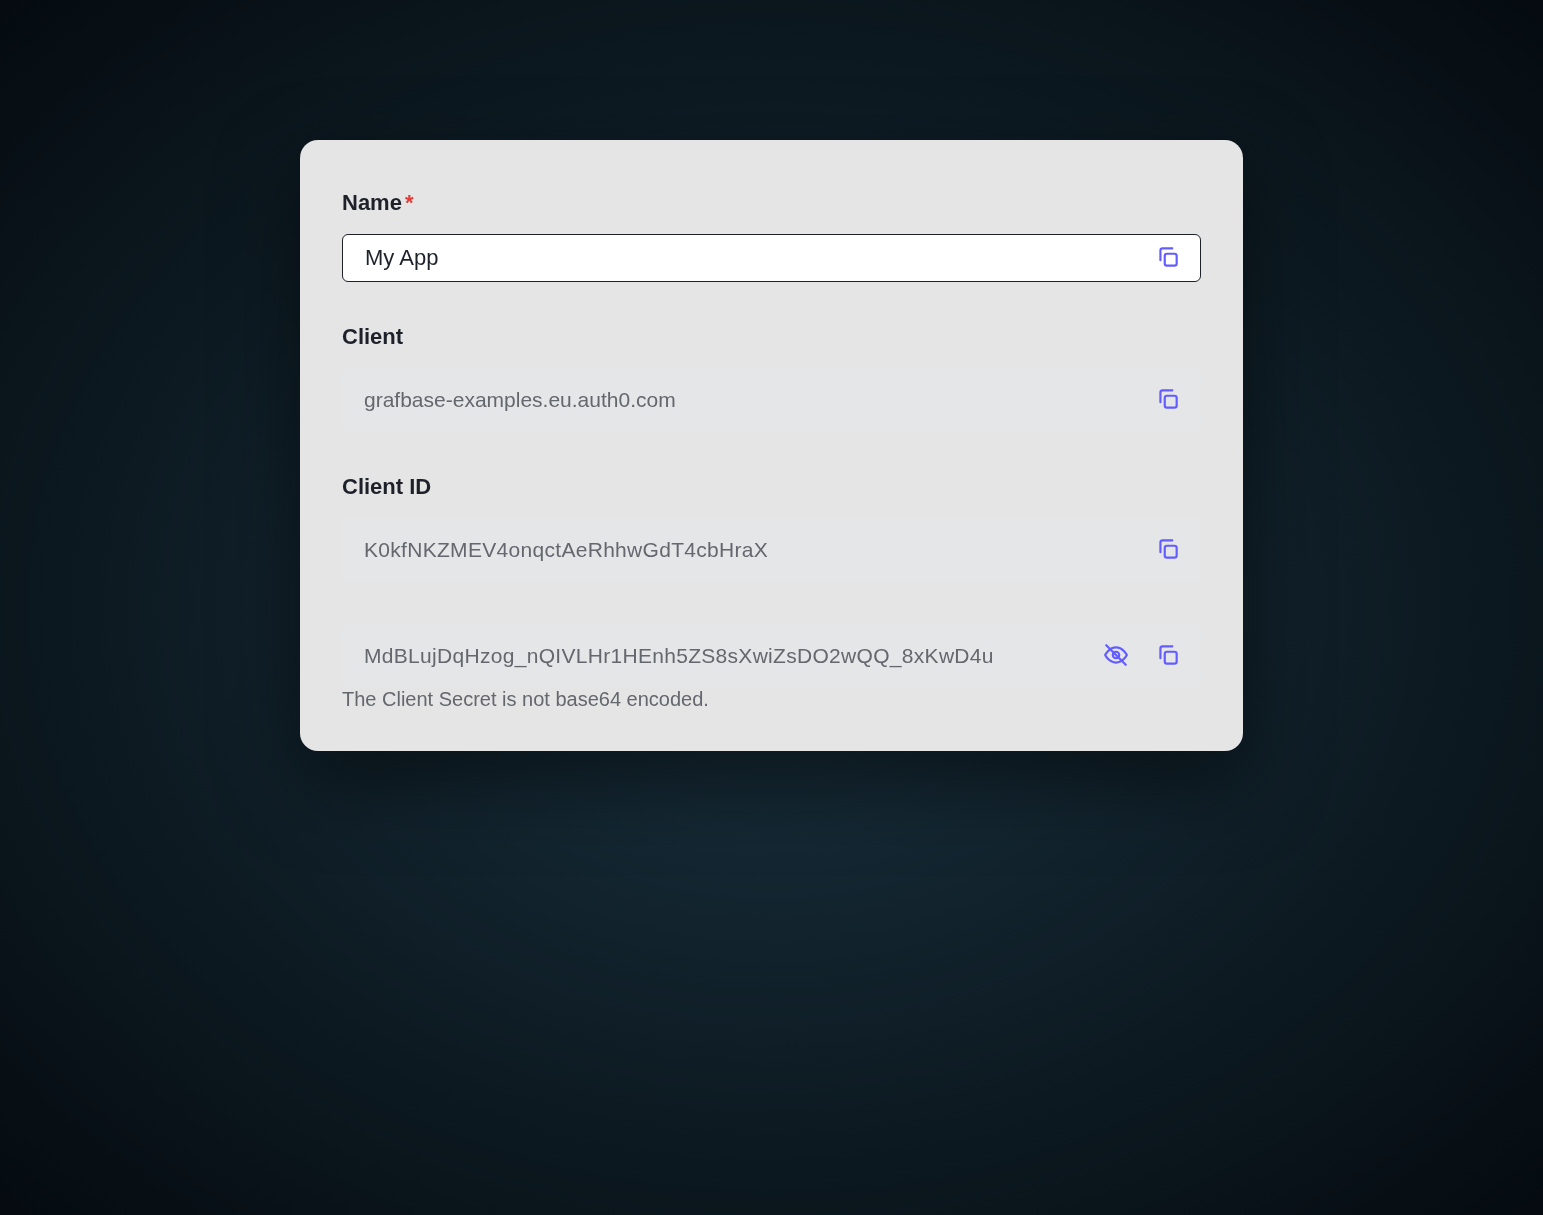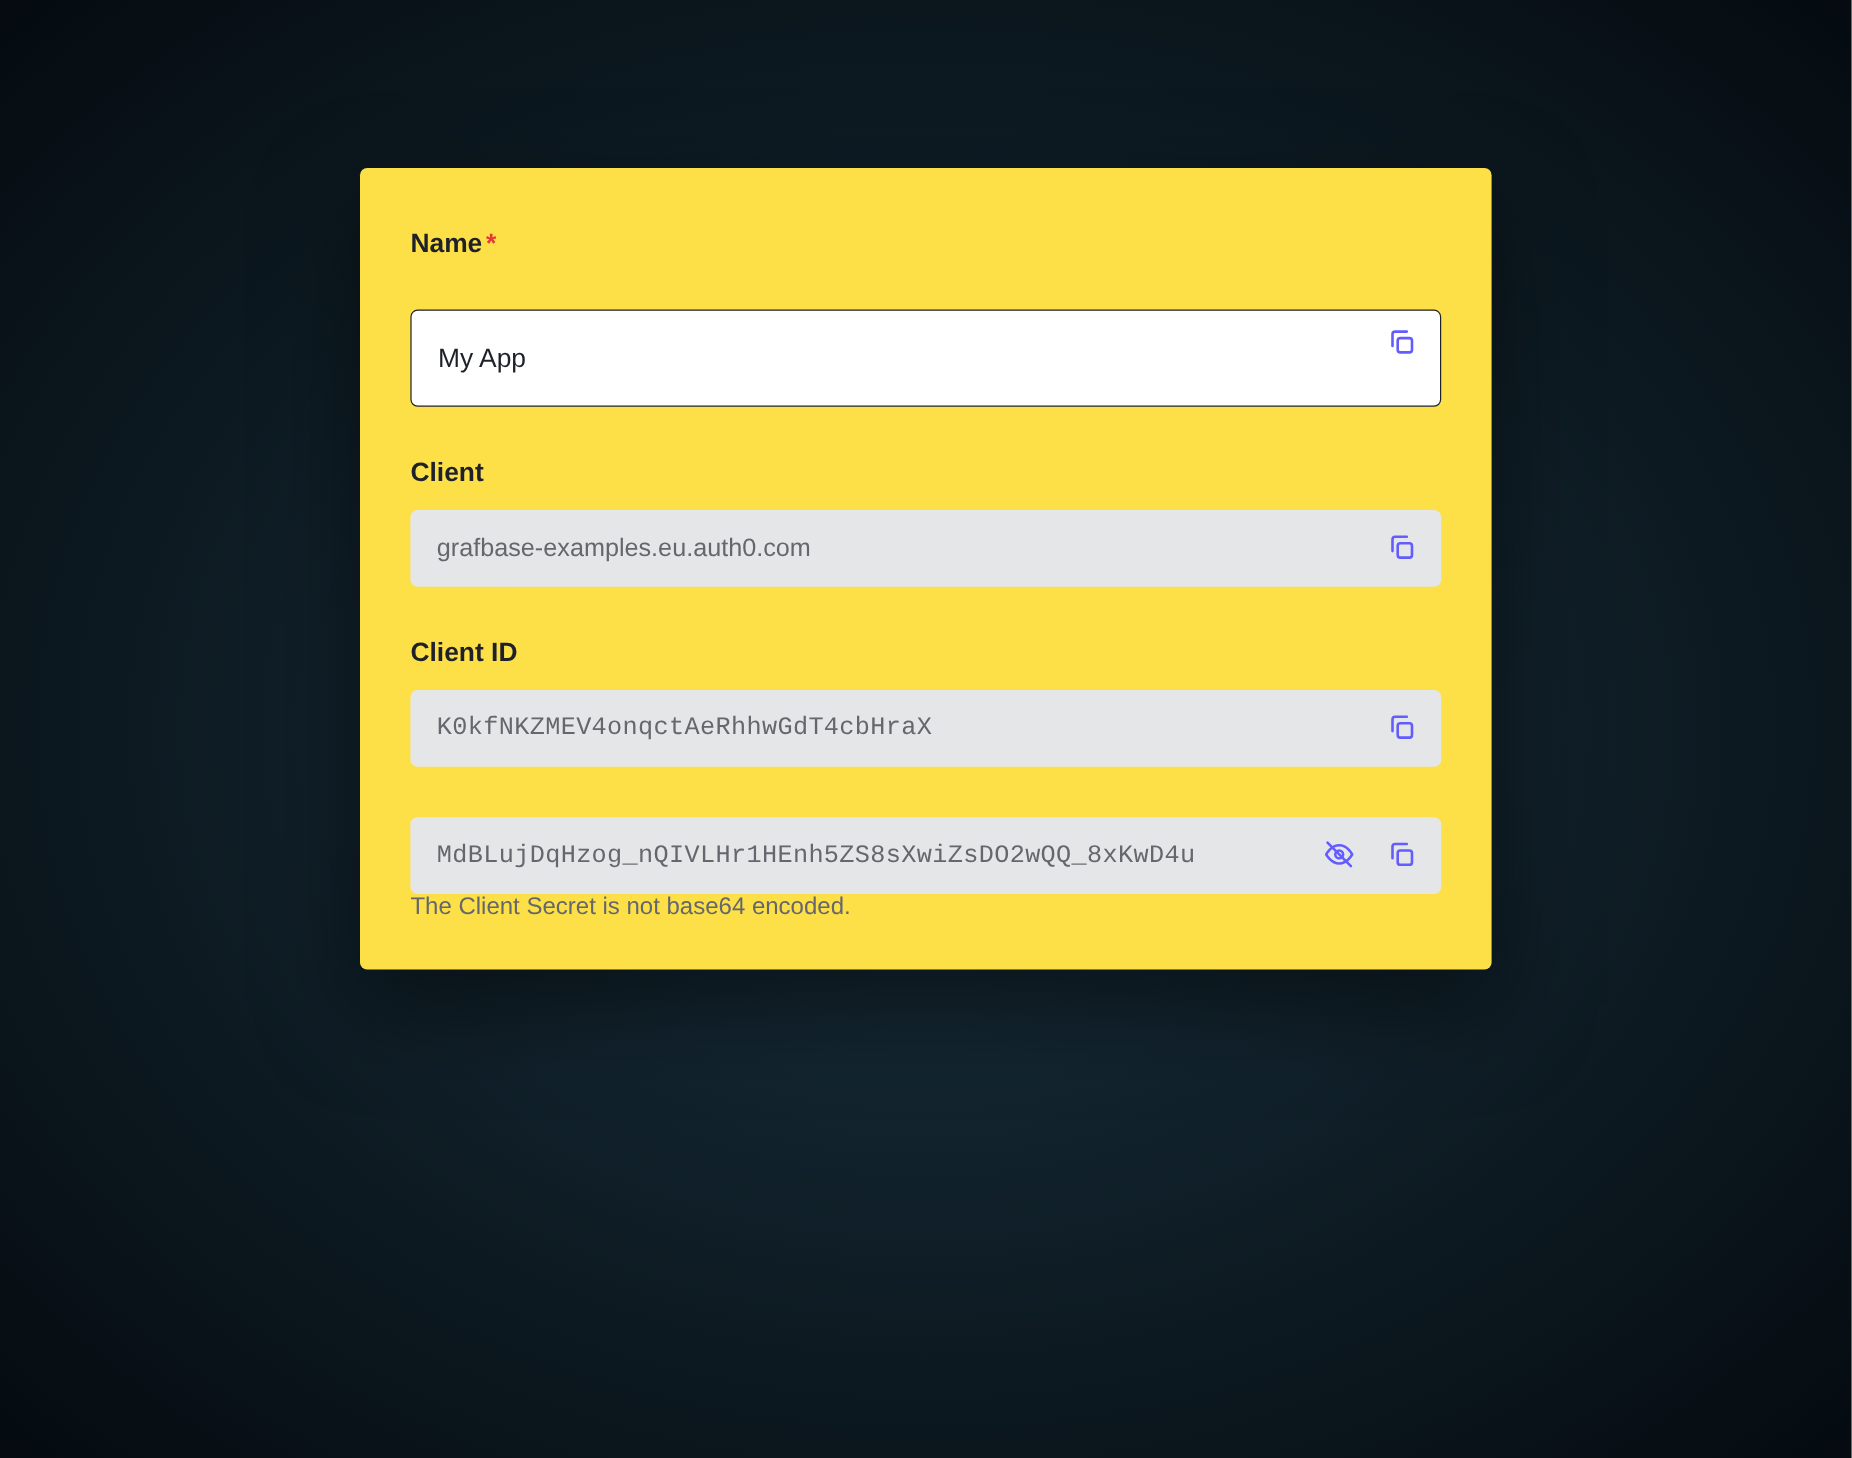--- a/index.html
+++ b/index.html
@@ -12,22 +12,22 @@
       height: 1215px;
       background: radial-gradient(ellipse at center, #1a3240 0%, #0d1a22 60%, #050b10 100%);
       font-family: -apple-system, BlinkMacSystemFont, "Segoe UI", Helvetica, Arial, sans-serif;
       display: flex;
       align-items: flex-start;
       justify-content: center;
       padding-top: 140px;
     }
     .card {
       width: 943px;
-      background: #fde047;
-      border-radius: 6px;
+      background: #e5e5e5;
+      border-radius: 18px;
       padding: 50px 42px 40px 42px;
       box-shadow: 0 30px 80px rgba(0,0,0,0.5);
     }
     .field-group {
       margin-bottom: 42px;
     }
     .field-group:last-of-type {
       margin-bottom: 0;
     }
     .label {
@@ -41,48 +41,47 @@
       color: #e53935;
       margin-left: 3px;
     }
     .input-row {
       position: relative;
       display: flex;
       align-items: center;
     }
     .input-editable {
       width: 100%;
-      height: 81px;
+      height: 48px;
       border: 1.5px solid #1e212a;
       border-radius: 6px;
       padding: 0 60px 0 22px;
       font-size: 22px;
       color: #1e212a;
       background: #fff;
       font-family: inherit;
       outline: none;
-      margin-top: 24px;
     }
     .input-readonly {
       width: 100%;
       height: 64px;
       border: none;
       border-radius: 6px;
       padding: 0 60px 0 22px;
       font-size: 21px;
       color: #65676e;
       background: #e5e6e8;
       font-family: inherit;
       display: flex;
       align-items: center;
       overflow: hidden;
       white-space: nowrap;
     }
     .input-readonly.mono {
-      font-family: Liberation Mono, monospace;
+      font-family: Liberation Sans, sans-serif;
       letter-spacing: 0.3px;
     }
     .input-readonly.with-two-icons {
       padding-right: 110px;
     }
     .icon-btn {
       position: absolute;
       right: 18px;
       top: 50%;
       transform: translateY(-50%);

